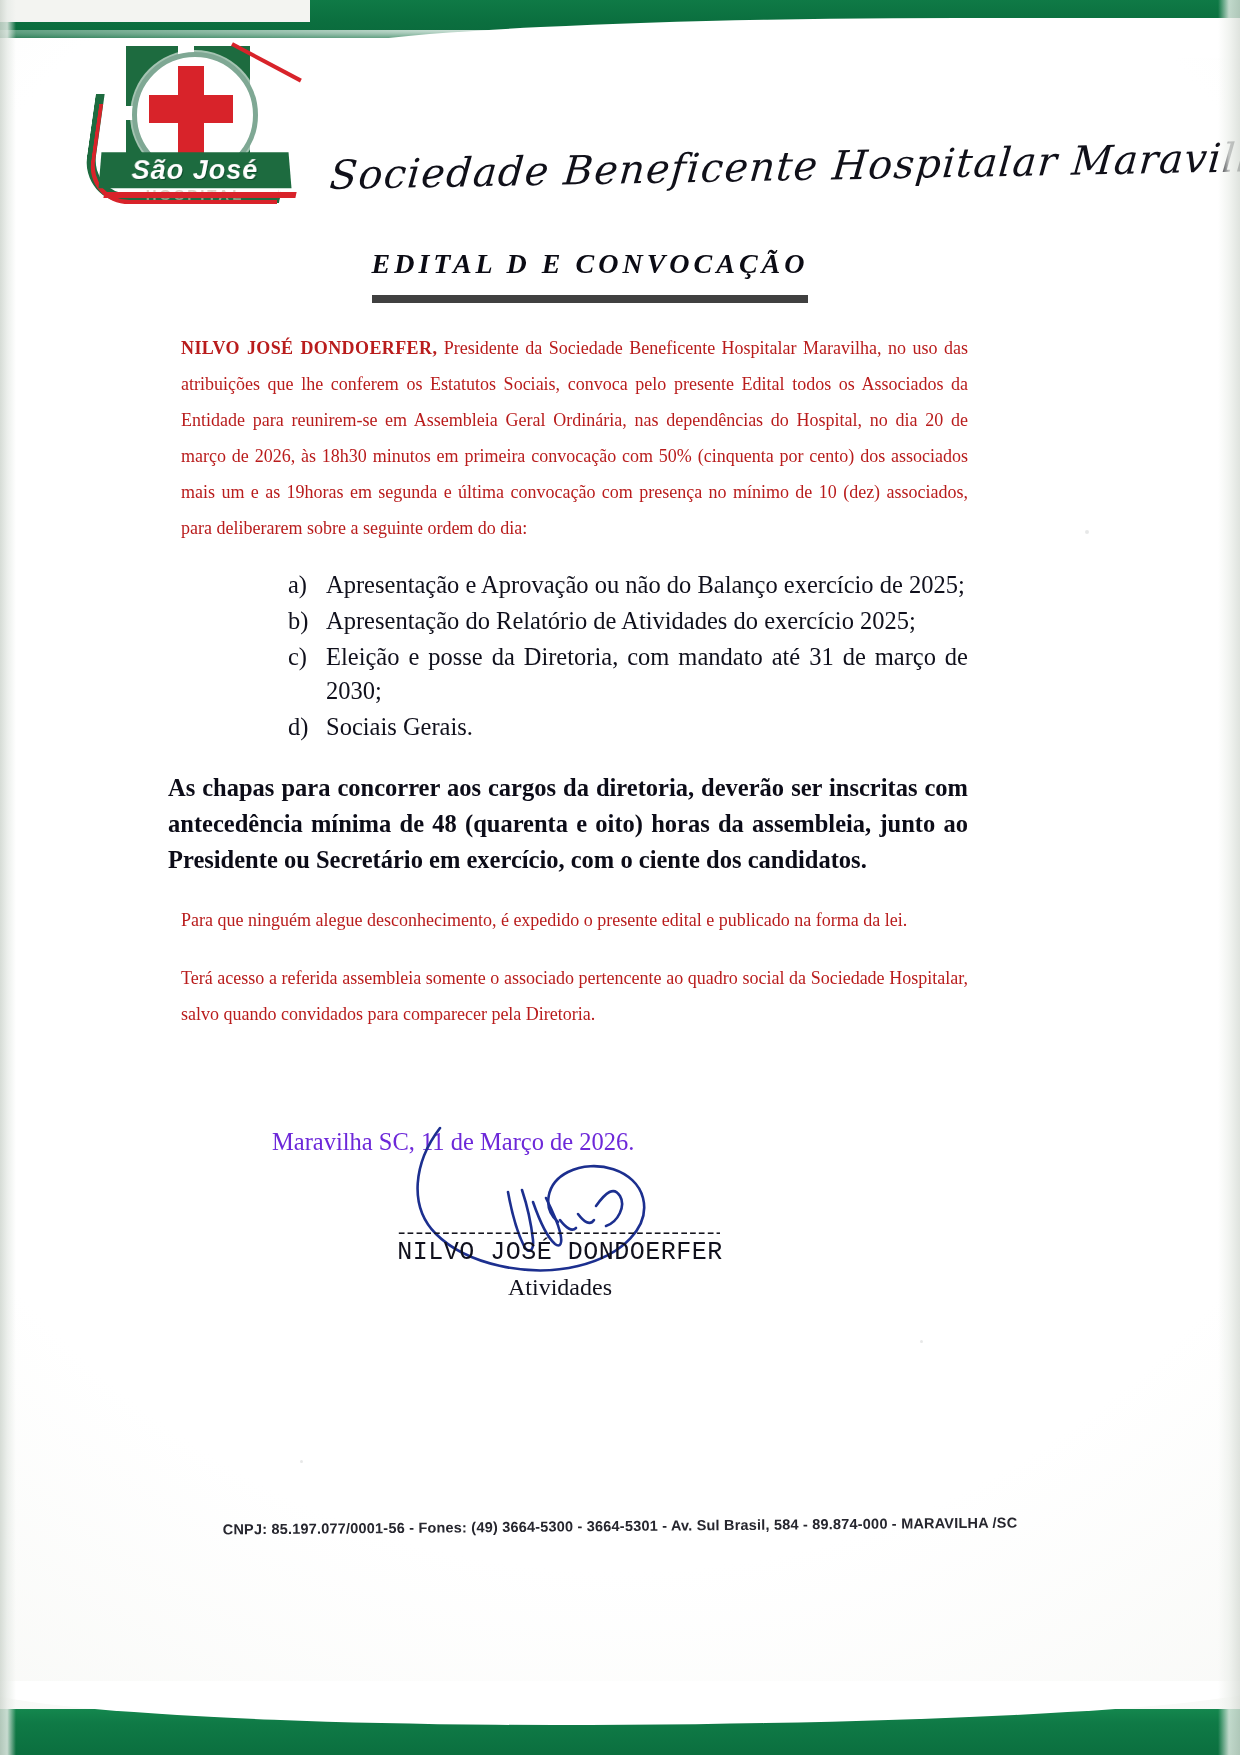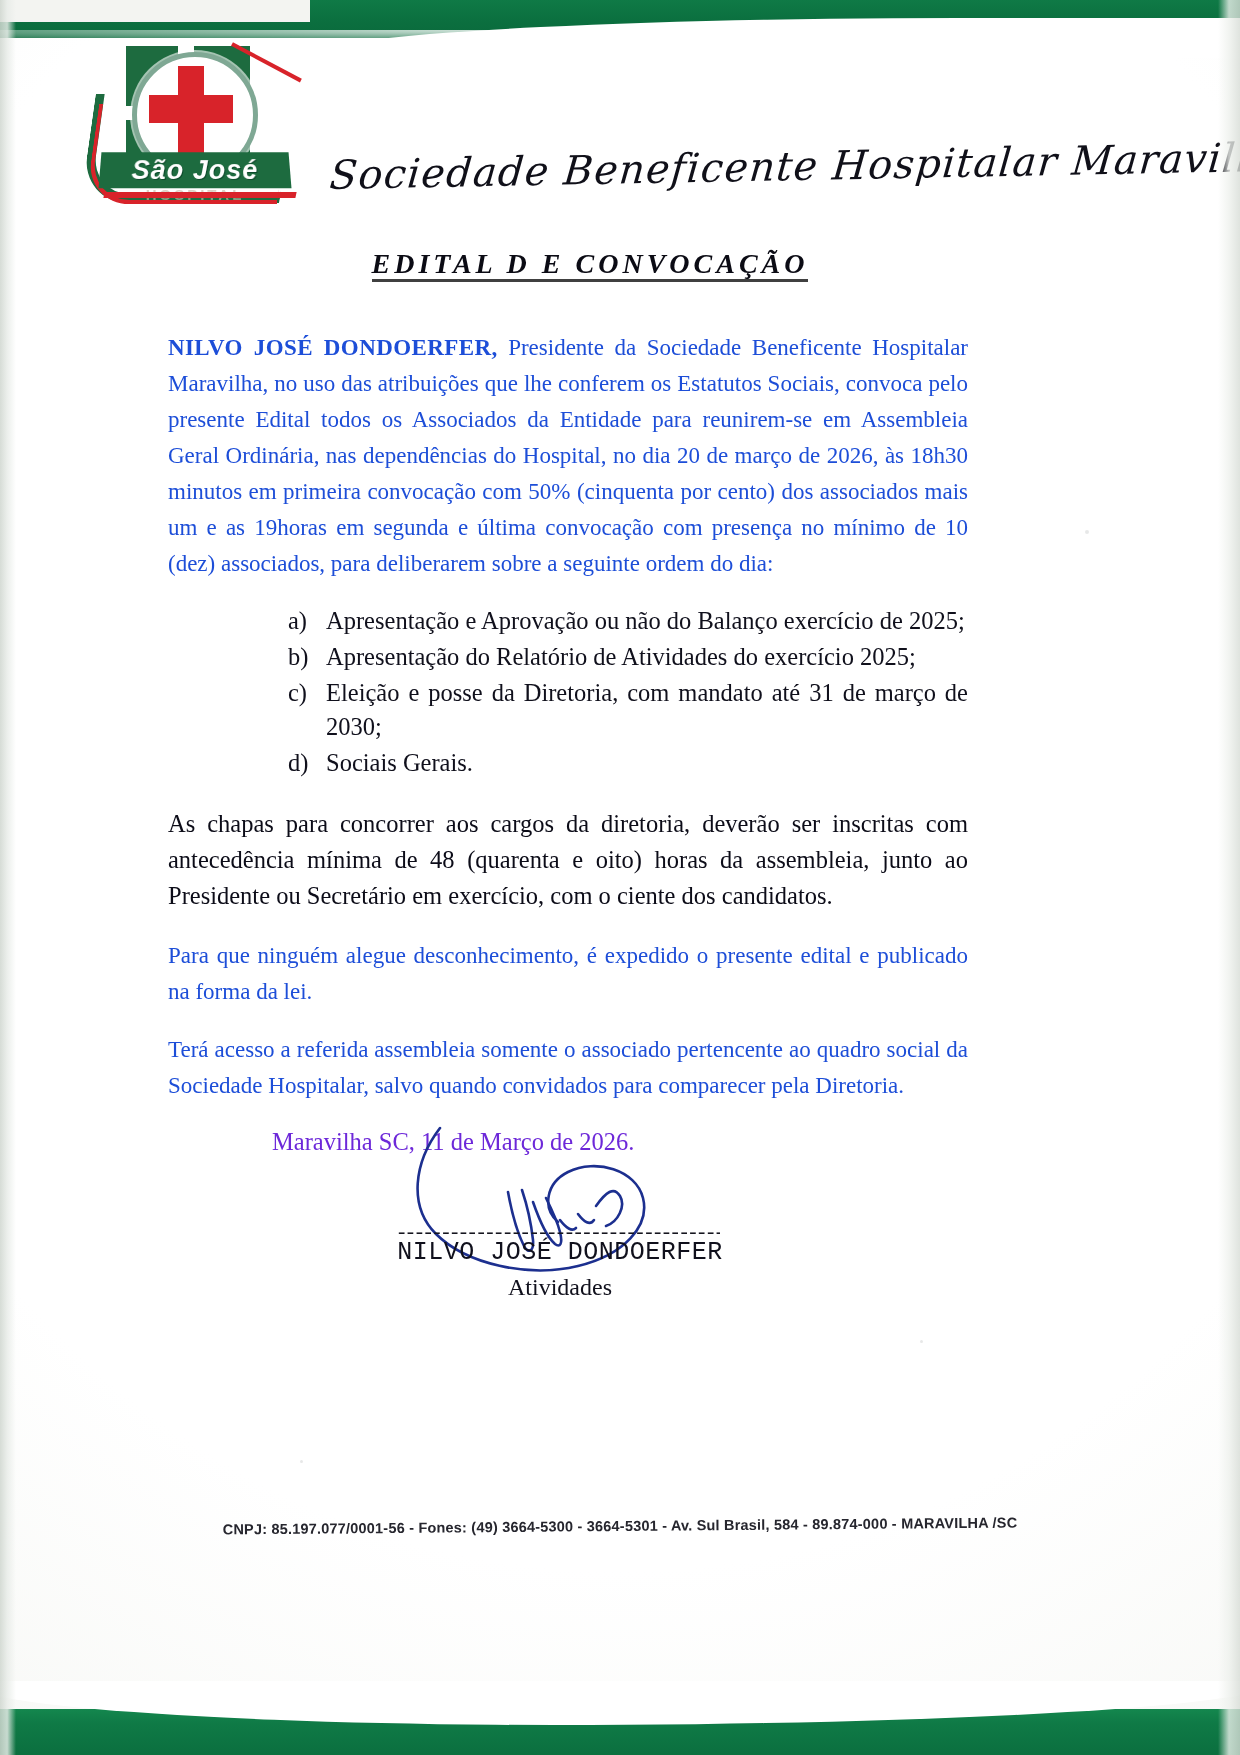--- a/index.html
+++ b/index.html
@@ -198,46 +198,46 @@
     left: 0; top: 248px;
     width: 1180px;
     text-align: center;
     font-size: 28px;
     font-weight: bold;
     font-style: italic;
     letter-spacing: 4px;
     color: #0b0b14;
   }
   .doc-title span {
-    border-bottom: 3px solid #404040;
-    padding-bottom: 0;
+    border-bottom: 8px solid #404040;
+    padding-bottom: 16px;
   }
 
   
   .body-wrap {
     position: absolute;
     left: 168px; top: 330px;
     width: 800px;
   }
   p.para {
-    margin: 0 0 22px 0;
-    font-size: 23px;
+    margin: 0 0 22px 13px;
+    font-size: 18px;
     line-height: 36px;
     text-align: justify;
     text-justify: inter-word;
-    color: #1d4ed8;
+    color: #b91c1c;
   }
   p.para.tight { margin-bottom: 0; }
   .strong-name { font-weight: bold; letter-spacing: .4px; }
   p.para-bold {
     margin: 0 0 24px 0;
     font-size: 24.5px;
     line-height: 36px;
     text-align: justify;
-    font-weight: normal;
+    font-weight: bold;
     color: #0c0c18;
   }
 
   
   .agenda {
     margin: 10px 0 26px 0;
     padding: 0 0 0 120px;
     list-style: none;
   }
   .agenda li {

